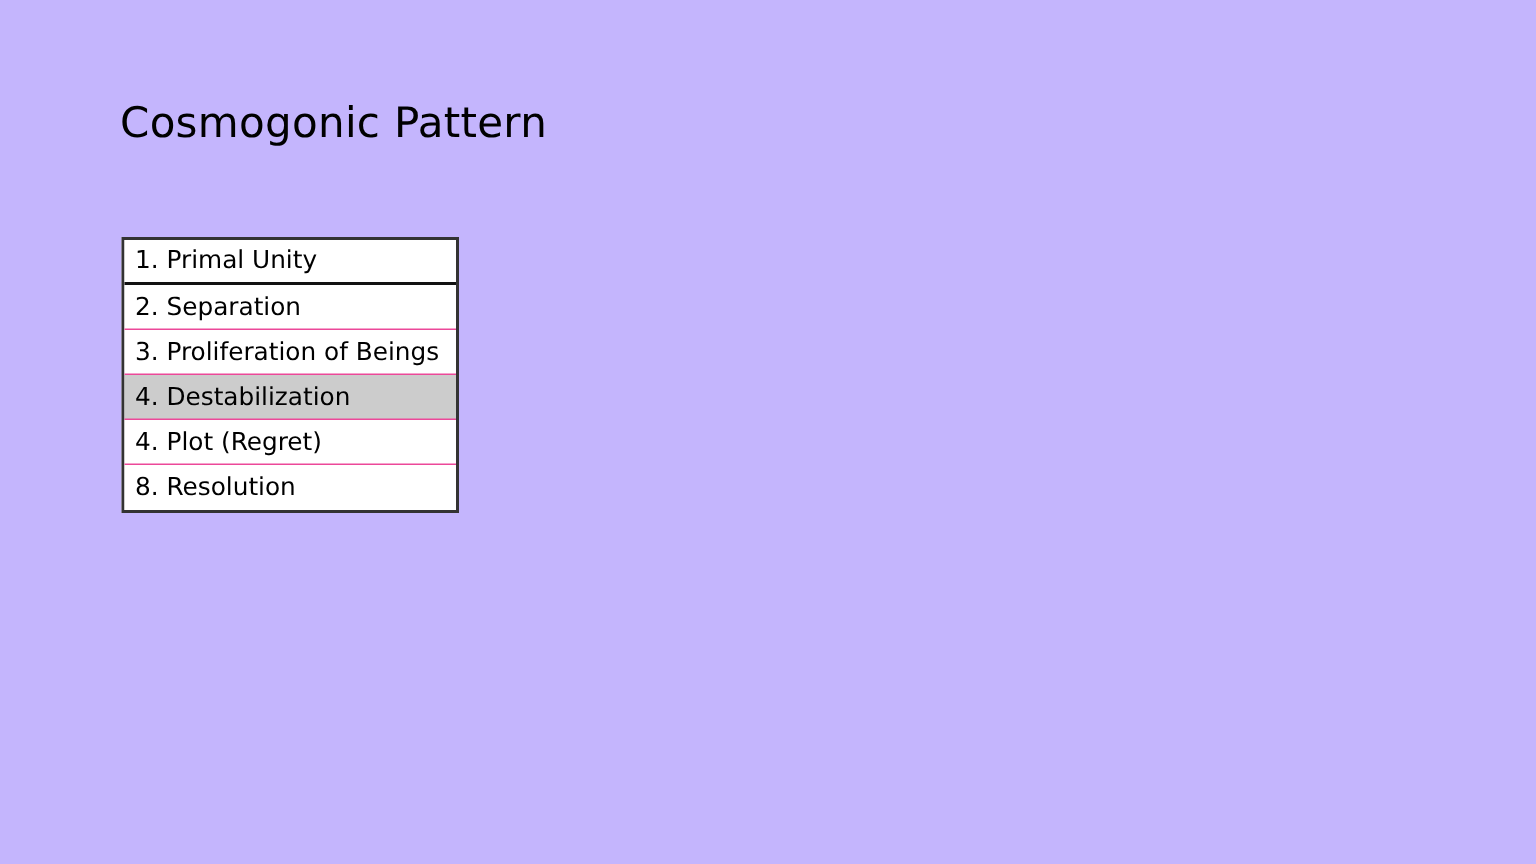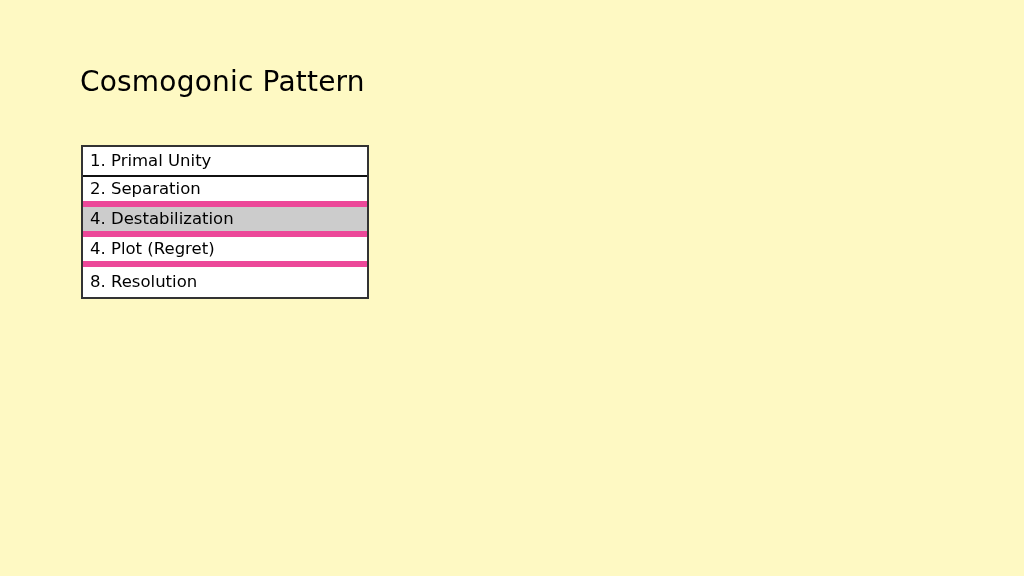--- a/index.html
+++ b/index.html
@@ -11,52 +11,52 @@
     height: 576px;
     background: #ffffff;
     font-family: "DejaVu Sans", sans-serif;
     overflow: hidden;
     position: relative;
   }
 
   #slide {
     position: absolute;
     inset: 0;
-    background: #fef9c3;
+    background: #c4b5fd;
   }
 
   #page-title {
     position: absolute;
     left: 80px;
     top: 66px;
     font-size: 28px;
     font-weight: 400;
     color: #000000;
     letter-spacing: 0.2px;
     line-height: 1.15;
     white-space: nowrap;
   }
 
   #pattern-table {
     position: absolute;
     left: 81px;
-    top: 145px;
-    width: 288px;
+    top: 158px;
+    width: 225px;
     border: 2px solid #333333;
     border-collapse: collapse;
     background: #ffffff;
     box-sizing: border-box;
   }
 
   .pattern-row {
     display: block;
     position: relative;
     height: 30px;
     box-sizing: border-box;
-    border-bottom: 6px solid #ec4899;
+    border-bottom: 1px solid #ec4899;
     background: #ffffff;
   }
   .pattern-row:last-child {
     border-bottom: none;
   }
   .pattern-row.shaded {
     background: #cccccc;
     text-align: right;
   }
   .pattern-row.heavy-rule {
@@ -84,20 +84,23 @@
   <div id="pattern-table">
 
     <div class="pattern-row heavy-rule">
       <span class="row-label">1. Primal Unity</span>
     </div>
 
     <div class="pattern-row">
       <span class="row-label">2. Separation</span>
     </div>
 
+    <div class="pattern-row">
+      <span class="row-label">3. Proliferation of Beings</span>
+    </div>
 
     <div class="pattern-row shaded">
       <span class="row-label">4. Destabilization</span>
     </div>
 
     <div class="pattern-row">
       <span class="row-label">4. Plot (Regret)</span>
     </div>
 
 

